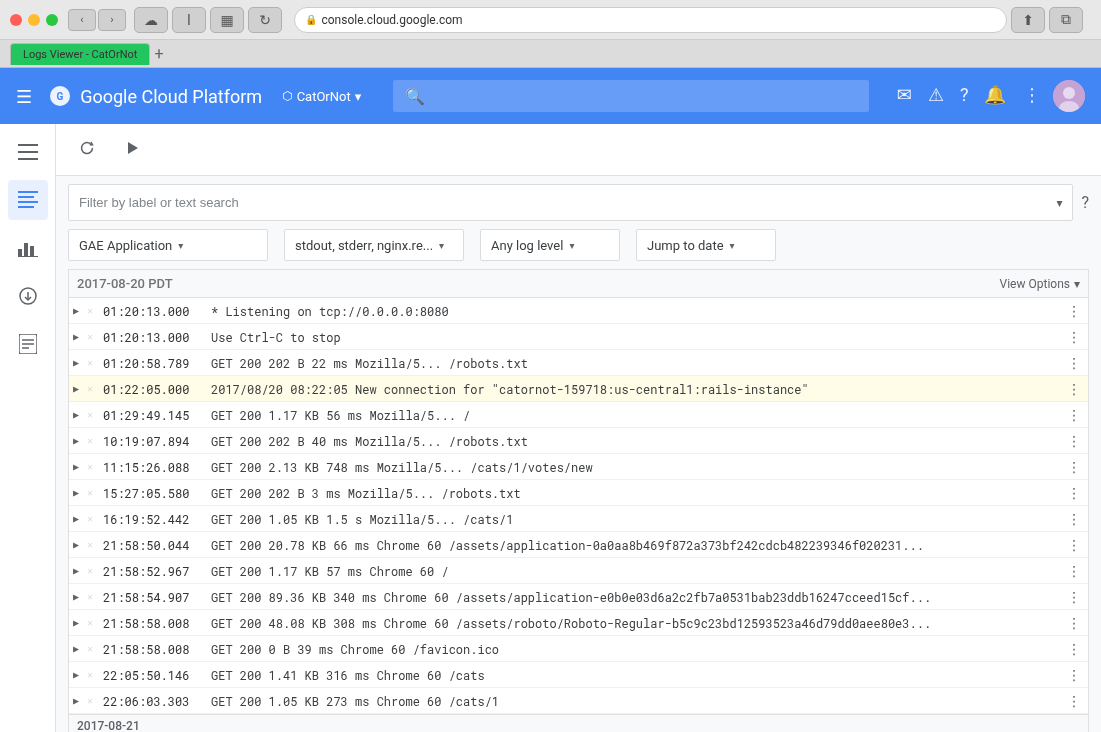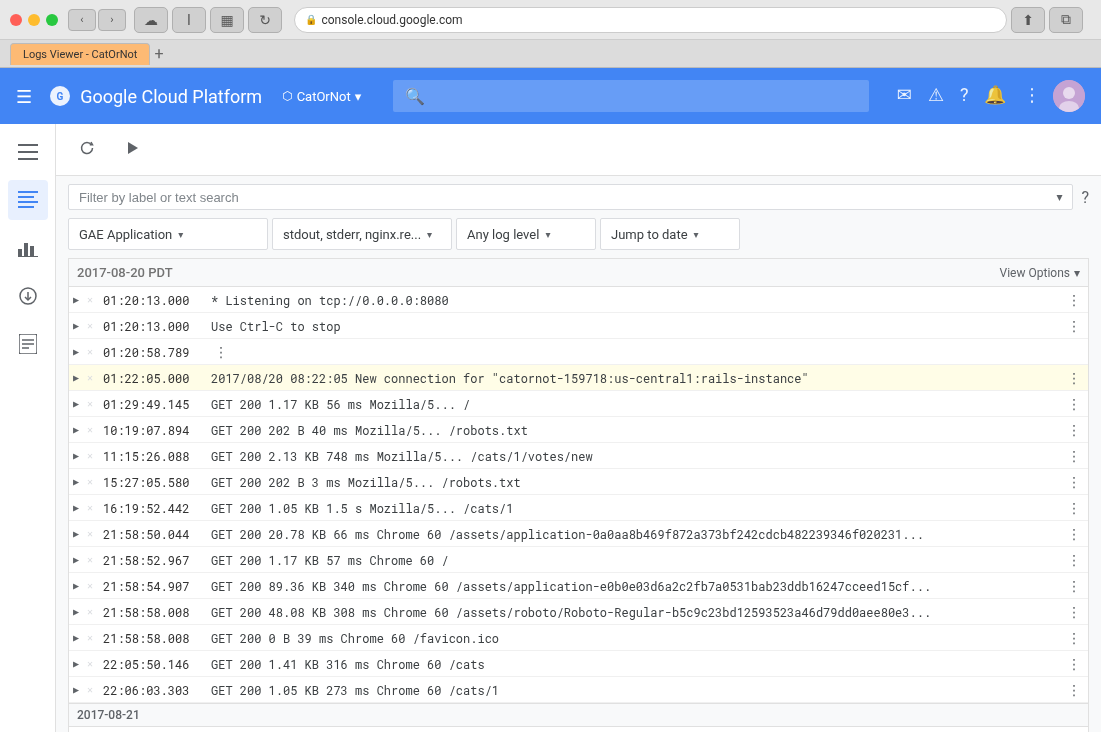--- a/index.html
+++ b/index.html
@@ -41,21 +41,21 @@
     .tab-bar {
       height: 28px;
       background: #dcdcdc;
       display: flex;
       align-items: center;
       padding: 0 10px;
       font-size: 12px;
       border-bottom: 1px solid #bbb;
     }
     .tab {
-      background: #fdba74;
+      background: #22c55e;
       border: 1px solid #bbb;
       border-bottom: none;
       border-radius: 4px 4px 0 0;
       padding: 4px 12px;
       font-size: 11px;
       color: #333;
     }
     .new-tab-btn { margin-left: 4px; font-size: 16px; color: #666; cursor: pointer; }
 
     
@@ -149,32 +149,32 @@
 
     
     .log-area { flex: 1; overflow: hidden; display: flex; flex-direction: column; padding: 8px 12px; }
 
     
     .filter-bar {
       display: flex; align-items: center; gap: 8px;
       margin-bottom: 8px;
     }
     .filter-input {
-      flex: 1; height: 26px;
+      flex: 1; height: 37px;
       border: 1px solid #dadce0; border-radius: 2px;
       padding: 0 10px; font-size: 13px;
       color: #80868b;
       background: white;
       display: flex; align-items: center; justify-content: space-between;
     }
     .filter-help { color: #5f6368; font-size: 16px; cursor: pointer; }
 
     
     .dropdowns-row {
-      display: flex; align-items: center; gap: 4px;
+      display: flex; align-items: center; gap: 16px;
       margin-bottom: 8px;
       text-align: right;
     }
     .dropdown {
       height: 32px;
       border: 1px solid #dadce0;
       border-radius: 2px;
       background: white;
       display: flex; align-items: center;
       padding: 0 10px;
@@ -411,20 +411,21 @@
     <span class="log-expand">▶</span>
     <span class="log-pin">✕</span>
     <span class="log-time">01:20:13.000</span>
     <span class="log-content">Use Ctrl-C to stop</span>
     <span class="log-more">⋮</span>
   </div>
               <div class="log-row">
     <span class="log-expand">▶</span>
     <span class="log-pin">✕</span>
     <span class="log-time">01:20:58.789</span>
+    <span class="log-content">GET    200       202 B     22 ms  Mozilla/5...   /robots.txt</span>
     <span class="log-more">⋮</span>
   </div>
               <div class="log-row highlighted">
     <span class="log-expand">▶</span>
     <span class="log-pin">✕</span>
     <span class="log-time">01:22:05.000</span>
     <span class="log-content">2017/08/20 08:22:05 New connection for "catornot-159718:us-central1:rails-instance"</span>
     <span class="log-more">⋮</span>
   </div>
               <div class="log-row">

